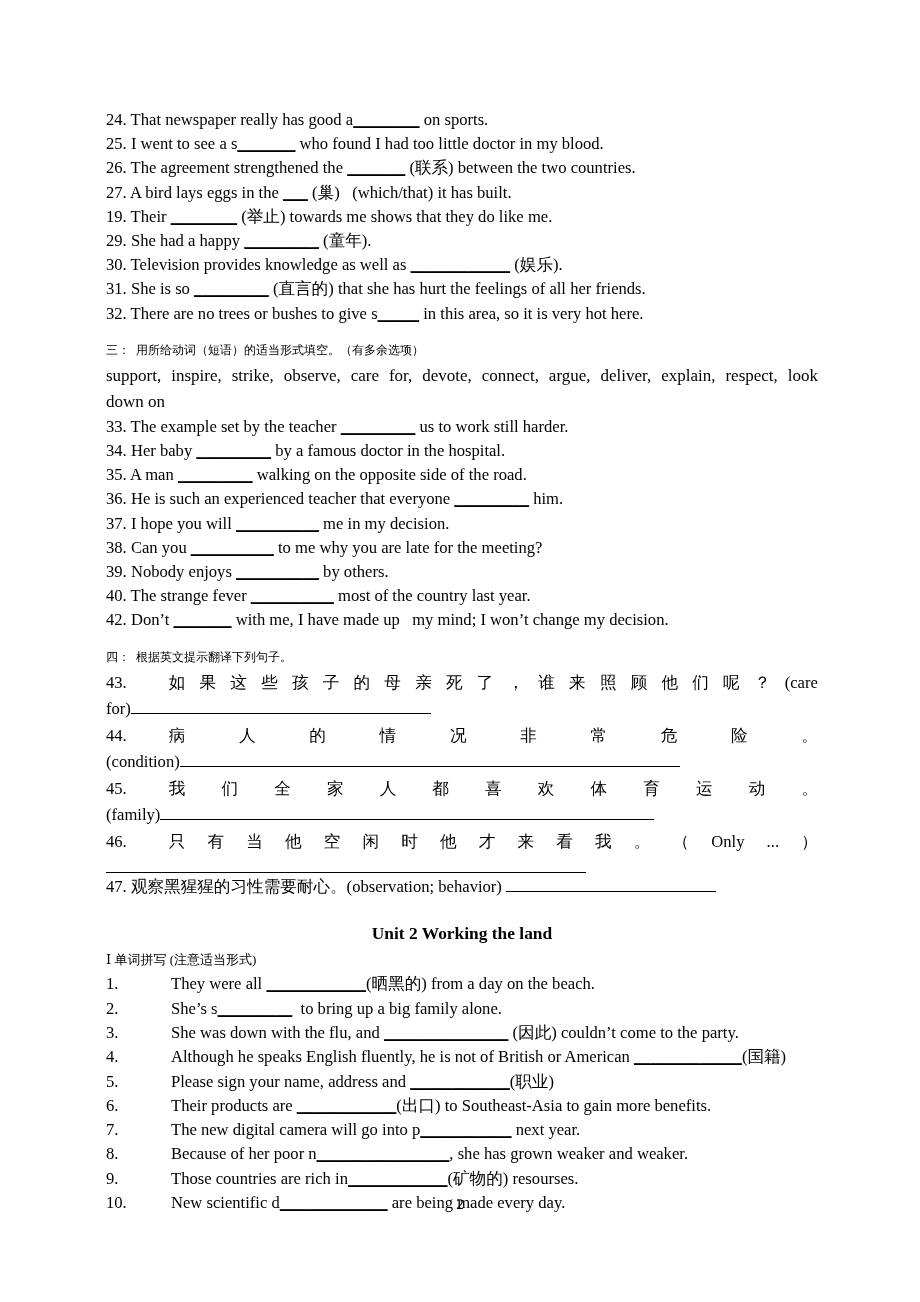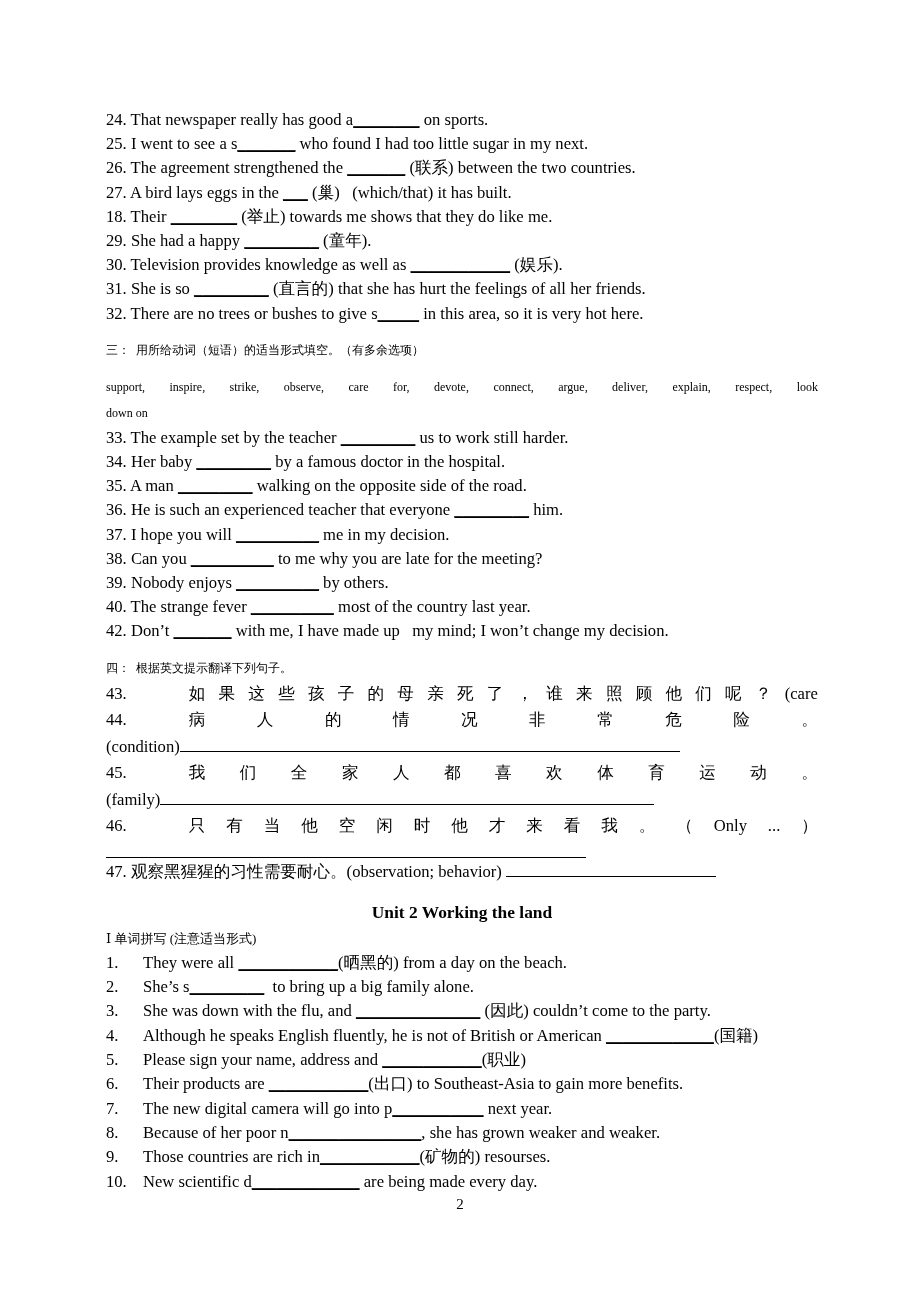--- a/index.html
+++ b/index.html
@@ -48,45 +48,43 @@
   
   .sec-head {
     font-size: 12px;
     line-height: 25px;
     white-space: pre;
     margin-top: 12px;
   }
 
   
   .wordbank {
-    font-size: 12px;
+    font-size: 17px;
     line-height: 26px;
     text-align: justify;
     text-justify: inter-word;
-    margin-top: 11px;
   }
   .wordbank .wb-first {
     display: block;
     text-align: justify;
     text-align-last: justify;
   }
   .wordbank .wb-second {
     display: block;
   }
 
   
   .trans {
     font-size: 16.6px;
     line-height: 26.5px;
   }
   .trans-row {
     display: flex;
     align-items: flex-start;
     width: 100%;
-    gap: 20px;
   }
   .trans-num {
     flex: 0 0 auto;
     white-space: pre;
   }
   .trans-cn {
     flex: 1 1 auto;
     display: flex;
     justify-content: space-between;
     padding-left: 42px;
@@ -114,21 +112,21 @@
     border-bottom: 1.2px solid #000;
     height: 14px;
   }
 
   
   .unit-title {
     text-align: center;
     font-weight: bold;
     font-size: 17.4px;
     line-height: 28px;
-    margin-top: 14px;
+    margin-top: 20px;
   }
 
   .part-head {
     font-size: 13px;
     line-height: 25px;
     white-space: pre;
   }
 
   
   .ol-row {
@@ -136,44 +134,45 @@
     font-size: 16.6px;
     line-height: 24.3px;
   }
   .ol-num {
     flex: 0 0 37px;
     white-space: pre;
   }
   .ol-txt {
     flex: 1 1 auto;
     white-space: pre-wrap;
+    margin-left: 28px;
   }
 
   .page-num {
     position: absolute;
     left: 0;
     top: 1196px;
     width: 920px;
     text-align: center;
     font-size: 15px;
     font-family: "Liberation Serif", serif;
   }
 </style>
 </head>
 <body>
 
 <div class="page">
   <div class="content">
 
     <div>
       <div class="q"><span>24.</span> <span>That newspaper really has good a</span><span class="blank">________</span><span> on sports.</span></div>
-      <div class="q"><span>25.</span> <span>I went to see a s</span><span class="blank">_______</span><span> who found I had too little sugar in my next.</span></div>
+      <div class="q"><span>25.</span> <span>I went to see a s</span><span class="blank">_______</span><span> who found I had too little doctor in my blood.</span></div>
       <div class="q"><span>26.</span> <span>The agreement strengthened the </span><span class="blank">_______</span><span> (联系) between the two countries.</span></div>
       <div class="q"><span>27.</span> <span>A bird lays eggs in the </span><span class="blank">___</span><span> (巢)   (which/that) it has built.</span></div>
-      <div class="q"><span>18.</span> <span>Their </span><span class="blank">________</span><span> (举止) towards me shows that they do like me.</span></div>
+      <div class="q"><span>19.</span> <span>Their </span><span class="blank">________</span><span> (举止) towards me shows that they do like me.</span></div>
       <div class="q"><span>29.</span> <span>She had a happy </span><span class="blank">_________</span><span> (童年).</span></div>
       <div class="q"><span>30.</span> <span>Television provides knowledge as well as </span><span class="blank">____________</span><span> (娱乐).</span></div>
       <div class="q"><span>31.</span> <span>She is so </span><span class="blank">_________</span><span> (直言的) that she has hurt the feelings of all her friends.</span></div>
       <div class="q"><span>32.</span> <span>There are no trees or bushes to give s</span><span class="blank">_____</span><span> in this area, so it is very hot here.</span></div>
     </div>
 
     <div class="sec-head">三：  用所给动词（短语）的适当形式填空。（有多余选项）</div>
 
     <div class="wordbank">
       <span class="wb-first">support,    inspire,    strike,    observe,    care for, devote, connect, argue, deliver, explain, respect, look</span>
@@ -216,20 +215,21 @@
               <span>来</span>
               <span>照</span>
               <span>顾</span>
               <span>他</span>
               <span>们</span>
               <span>呢</span>
               <span>？</span>
               <span>(care</span>
             </span>
         </div>
+        <div class="trans-answer"><span>for)</span><span class="rule" id="rule-43" style="width: 300px;"></span></div>
       </div>
 
       <div>
         <div class="trans-row">
           <span class="trans-num">44.</span>
           <span class="trans-cn" id="cn-44">
               <span>病</span>
               <span>人</span>
               <span>的</span>
               <span>情</span>

